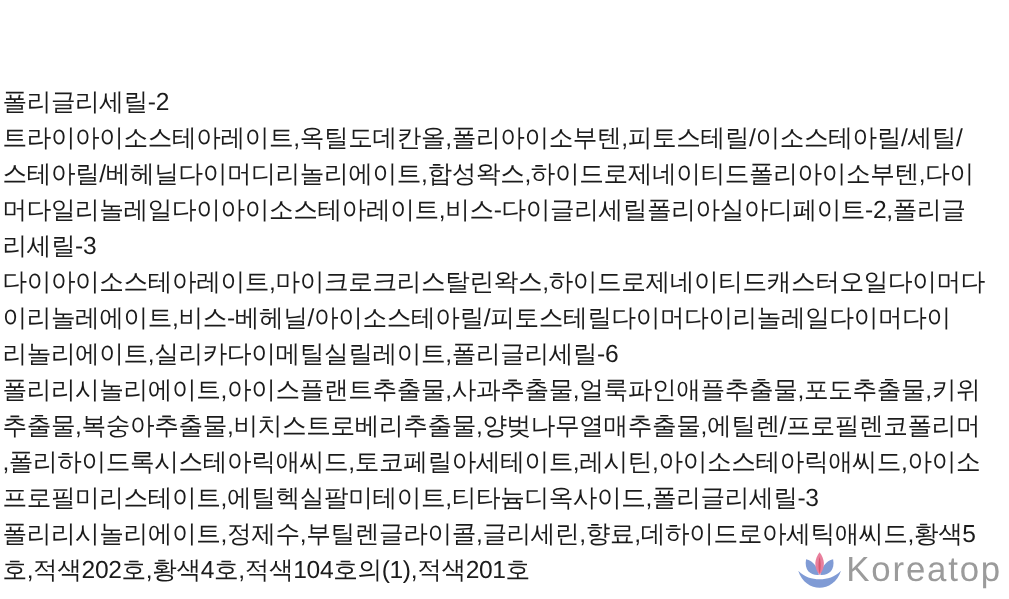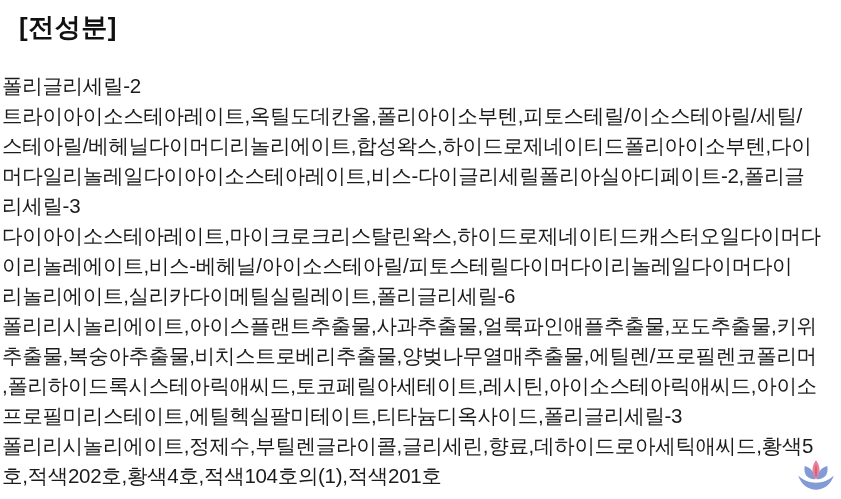--- a/index.html
+++ b/index.html
@@ -48,21 +48,20 @@
     letter-spacing: 1.5px;
     font-weight: 400;
     line-height: 36px;
   }
 </style>
 </head>
 <body>
 
 <div class="screen">
 
-  <div class="section-title">[전성분]</div>
 
   <div class="ingredients-text">폴리글리세릴-2
 트라이아이소스테아레이트,옥틸도데칸올,폴리아이소부텐,피토스테릴/이소스테아릴/세틸/
 스테아릴/베헤닐다이머디리놀리에이트,합성왁스,하이드로제네이티드폴리아이소부텐,다이
 머다일리놀레일다이아이소스테아레이트,비스-다이글리세릴폴리아실아디페이트-2,폴리글
 리세릴-3
 다이아이소스테아레이트,마이크로크리스탈린왁스,하이드로제네이티드캐스터오일다이머다
 이리놀레에이트,비스-베헤닐/아이소스테아릴/피토스테릴다이머다이리놀레일다이머다이
 리놀리에이트,실리카다이메틸실릴레이트,폴리글리세릴-6
 폴리리시놀리에이트,아이스플랜트추출물,사과추출물,얼룩파인애플추출물,포도추출물,키위
@@ -77,15 +76,16 @@
 
       <path d="M13 14 C23 16 30 26 31 36 C20 37 10 30 13 14 Z" fill="#809bd5"></path>
 
       <path d="M51 14 C41 16 34 26 33 36 C44 37 54 30 51 14 Z" fill="#809bd5"></path>
 
       <path d="M32 4 C39 13 41 25 32 36 C23 25 25 13 32 4 Z" stroke-width="1.5" fill="#e87f9d"></path>
       <path d="M32 10 C34 18 34 28 32 34 C30 28 30 18 32 10 Z" fill="#d9586f"></path>
 
       <path d="M2 30 C7 46 20 54 32 54 C44 54 57 46 62 30 C53 39 43 42 32 42 C21 42 11 39 2 30 Z" fill="#809bd5"></path>
     </svg>
+    <span class="brand-text">Koreatop</span>
   </div>
 
 </div>
 
 </body></html>

